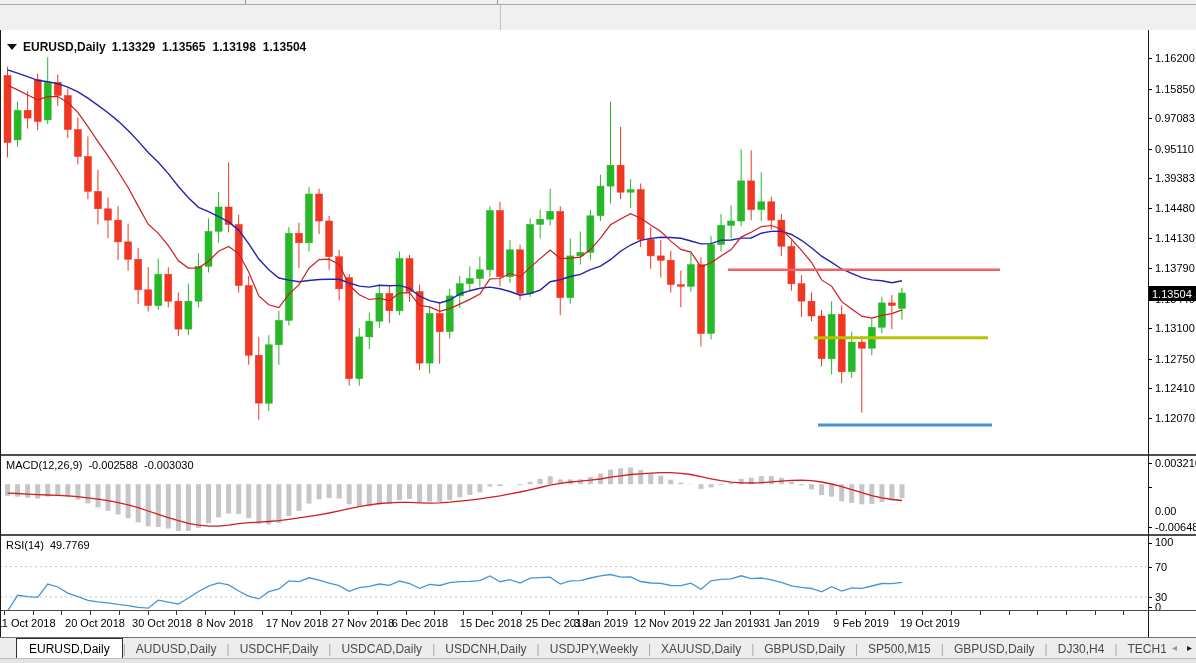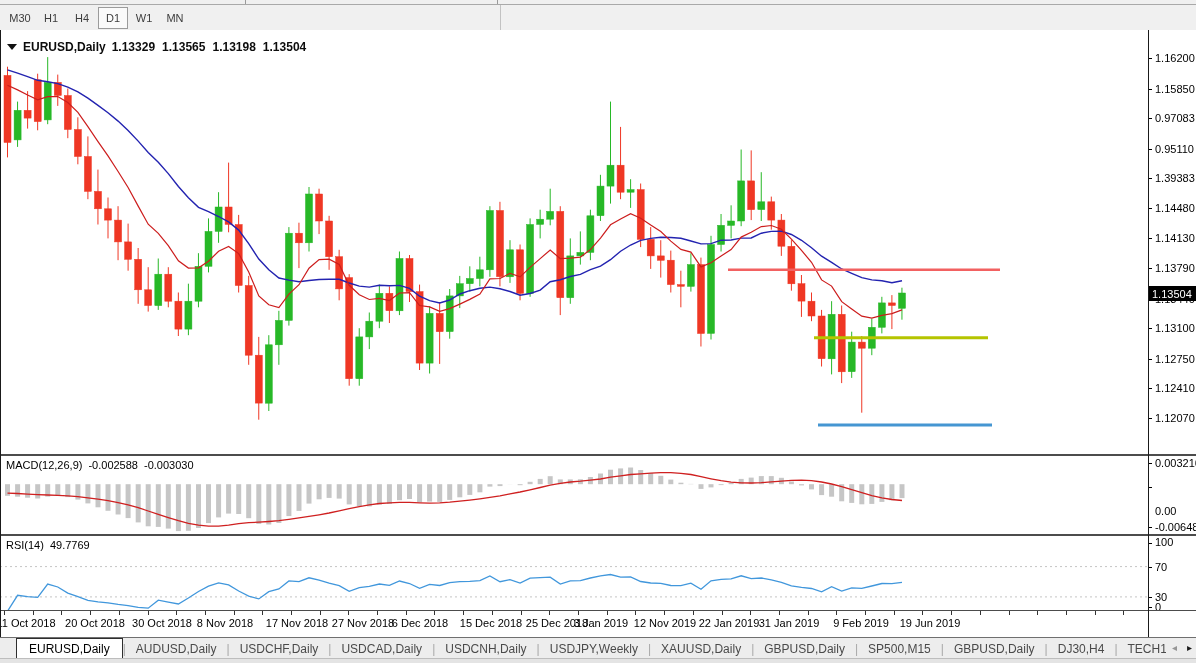--- a/index.html
+++ b/index.html
@@ -43,29 +43,20 @@
 </head>
 <body>
 
 <div class="app">
 
   <div class="top-strip">
     <div class="top-stub" style="left:245px"></div>
     <div class="top-stub" style="left:497px"></div>
   </div>
 
-  <div class="tf-bar" id="tfBar">
-      <div style="width:4px"></div>
-      <div class="tf-btn">M30</div>
-      <div class="tf-btn">H1</div>
-      <div class="tf-btn">H4</div>
-      <div class="tf-btn active">D1</div>
-      <div class="tf-btn">W1</div>
-      <div class="tf-btn">MN</div>
-    </div>
   <div class="tf-sep"></div>
 
   <div class="chart-bg"></div>
 
   <svg id="mainSvg" class="layer" style="top:30px" width="1148" height="424">
       <line x1="7.5" y1="36.7" x2="7.5" y2="127.4" stroke="#ef3724" stroke-width="1"></line>
       <rect x="4.0" y="45.4" width="7" height="67.1" fill="#ef3724" stroke="#ef3724" stroke-width="0.5"></rect>
       <line x1="17.55" y1="71.6" x2="17.55" y2="116.9" stroke="#27b827" stroke-width="1"></line>
       <rect x="14.1" y="80.3" width="7" height="29.6" fill="#27b827" stroke="#27b827" stroke-width="0.5"></rect>
       <line x1="27.6" y1="61.1" x2="27.6" y2="98.6" stroke="#ef3724" stroke-width="1"></line>
@@ -473,21 +464,21 @@
       <div class="date-label" style="left:297px">17 Nov 2018</div>
       <div class="date-label" style="left:363px">27 Nov 2018</div>
       <div class="date-label" style="left:420px">6 Dec 2018</div>
       <div class="date-label" style="left:491px">15 Dec 2018</div>
       <div class="date-label" style="left:557px">25 Dec 2018</div>
       <div class="date-label" style="left:601px">3 Jan 2019</div>
       <div class="date-label" style="left:665px">12 Nov 2019</div>
       <div class="date-label" style="left:729px">22 Jan 2019</div>
       <div class="date-label" style="left:789px">31 Jan 2019</div>
       <div class="date-label" style="left:861px">9 Feb 2019</div>
-      <div class="date-label" style="left:930px">19 Jun 2019</div>
+      <div class="date-label" style="left:930px">19 Oct 2019</div>
     </div>
 
   <div class="lborder"></div>
   <div class="vaxis-line"></div>
 
   <div class="tab-bar">
     <div class="tab-strip" id="tabStrip">
         <div class="tab active">EURUSD,Daily</div>
         <span class="tab-sep">|</span>
         <div class="tab">AUDUSD,Daily</div>

